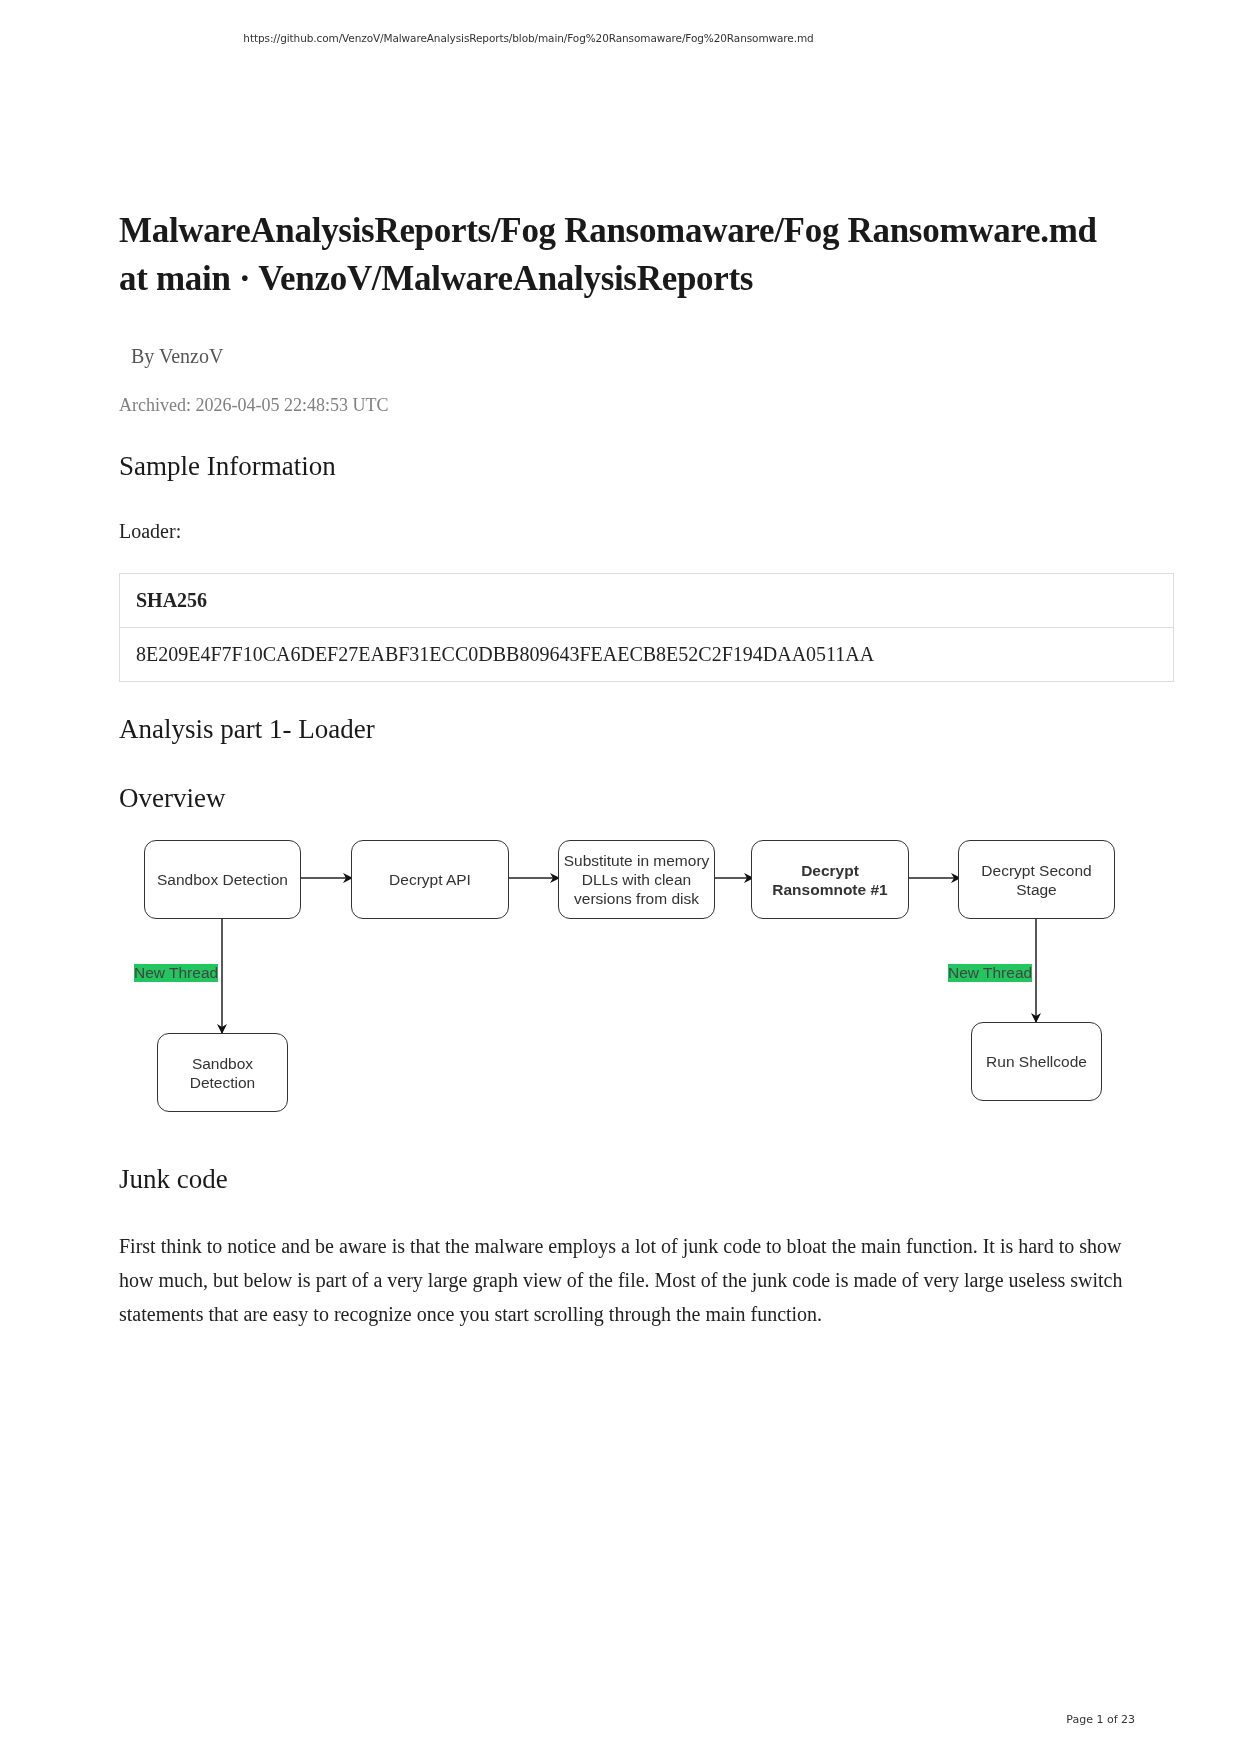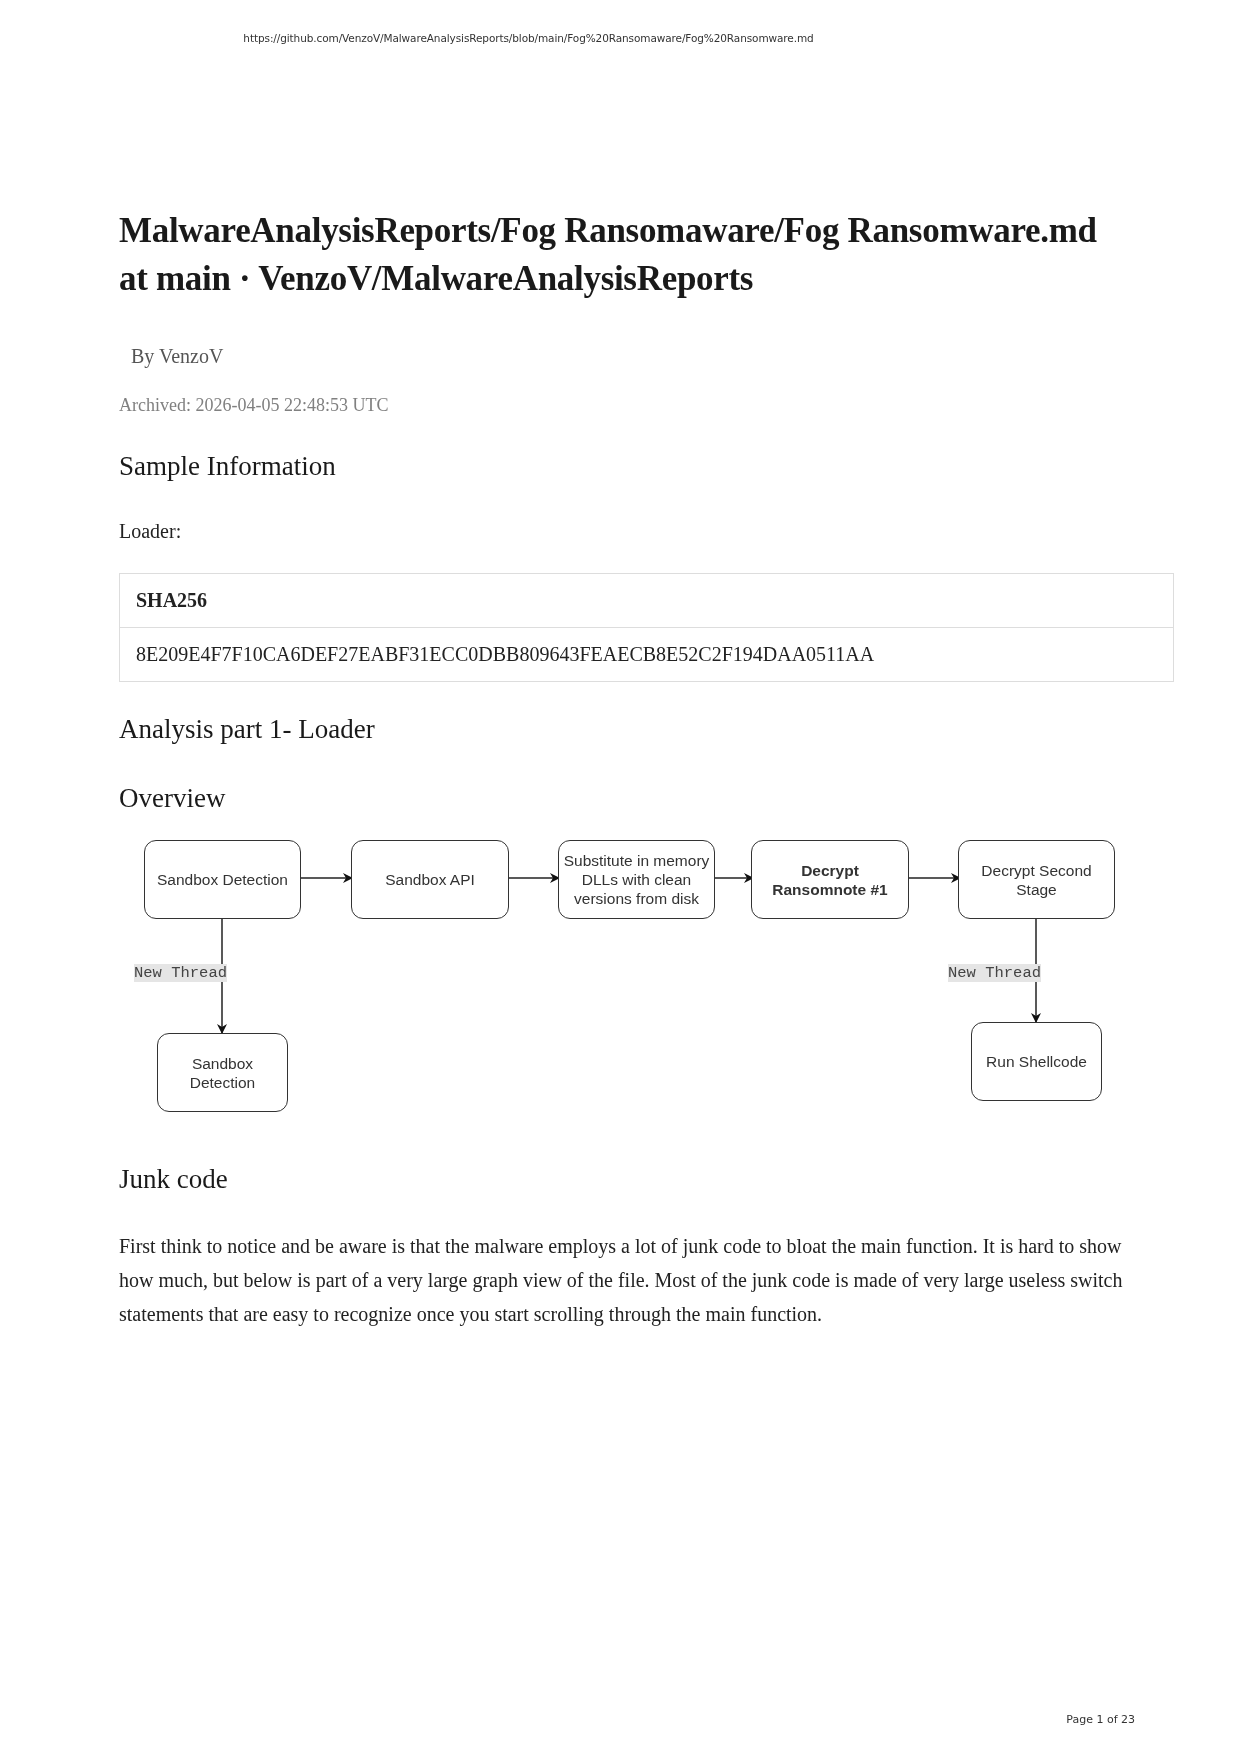--- a/index.html
+++ b/index.html
@@ -124,24 +124,24 @@
       justify-content: center;
       text-align: center;
       font-family: "Liberation Sans", sans-serif;
       font-size: 15.5px;
       line-height: 19px;
       color: #333333;
       padding: 0 4px;
     }
     .edge-label {
       position: absolute;
-      font-family: Liberation Mono, monospace;
+      font-family: Liberation Sans, sans-serif;
       font-size: 15.5px;
       color: #444444;
-      background: #e5e5e5;
+      background: #22c55e;
       white-space: nowrap;
     }
     .junk-text {
       position: absolute;
       top: 1229px;
       left: 0;
       width: 1010px;
       font-size: 20px;
       line-height: 34px;
       color: #222222;
@@ -204,21 +204,21 @@
       <line x1="594" y1="38" x2="634" y2="38" stroke="#222" stroke-width="1.5" marker-end="url(#arrowhead)"></line>
       <line x1="788" y1="38" x2="841" y2="38" stroke="#222" stroke-width="1.5" marker-end="url(#arrowhead)"></line>
       <line x1="103" y1="76" x2="103" y2="193" stroke="#222" stroke-width="1.5" marker-end="url(#arrowhead)"></line>
       <line x1="917" y1="76" x2="917" y2="182" stroke="#222" stroke-width="1.5" marker-end="url(#arrowhead)"></line>
     </svg>
 
     <div class="node" style="left:25px; top:0px; width:157px; height:79px;">
       <span>Sandbox Detection</span>
     </div>
     <div class="node" style="left:232px; top:0px; width:158px; height:79px;">
-      <span>Sandbox API</span>
+      <span>Decrypt API</span>
     </div>
     <div class="node" style="left:439px; top:0px; width:157px; height:79px;">
       <span>Substitute in memory DLLs with clean versions from disk</span>
     </div>
     <div class="node" style="left:632px; top:0px; width:158px; height:79px;font-weight:bold;">
       <span style="display:block; width:140px;">Decrypt Ransomnote #1</span>
     </div>
     <div class="node" style="left:839px; top:0px; width:157px; height:79px;">
       <span style="display:block; width:120px;">Decrypt Second Stage</span>
     </div>

